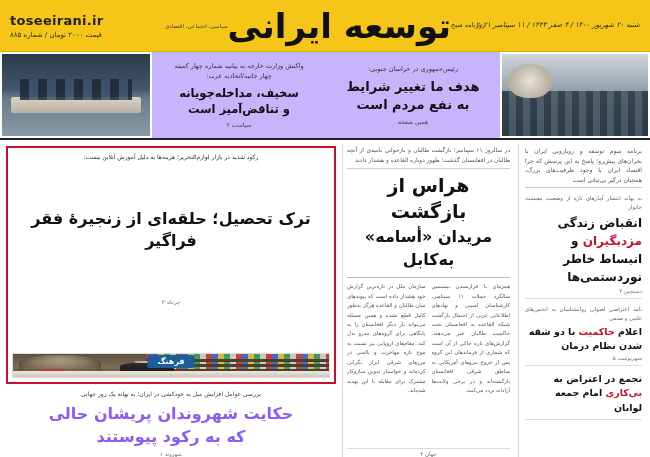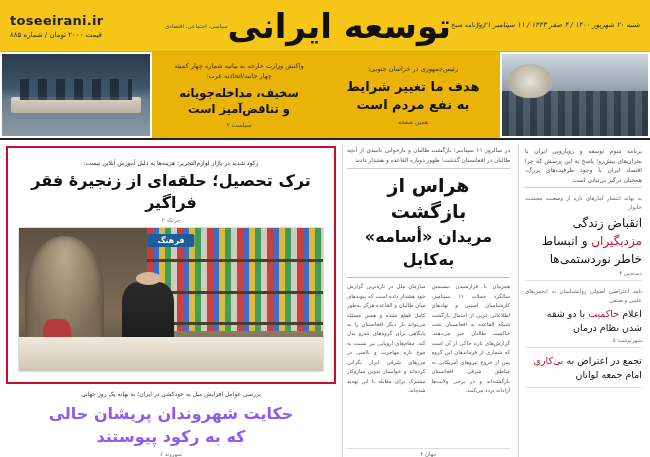--- a/index.html
+++ b/index.html
@@ -78,21 +78,21 @@
   .logo-tiny {
     font-size: 5.5px;
     color: #444;
     margin-top: 1px;
   }
 
   
   .banner-row {
     display: flex;
     height: 88px;
-    background: #eab308;
+    background: #c4b5fd;
     border-bottom: 2px solid #222;
   }
   .banner-photo {
     width: 150px;
     position: relative;
     overflow: hidden;
     border: 2px solid #fff;
   }
   .banner-photo.left-photo { width: 152px; }
   .banner-text {
@@ -186,21 +186,21 @@
     border-bottom: 1px solid #ccc;
     padding-bottom: 3px;
     text-align: justify;
   }
   .idx-item {
     border-bottom: 1px solid #ddd;
     padding: 3px 0 4px 0;
   }
   .idx-title {
     font-size: 9.5px;
-    font-weight: normal;
+    font-weight: bold;
     color: #111;
     line-height: 1.5;
   }
   .idx-title .hl { color: #c8102e; }
   .idx-title.big { font-size: 12px; }
   .idx-page {
     font-size: 5.5px;
     color: #777;
     margin-top: 2px;
   }
@@ -272,24 +272,25 @@
 
   
   .col-feature {
     flex: 1;
     padding: 2px 2px 0 2px;
     display: flex;
     flex-direction: column;
   }
   .feature-box {
     border: 2px solid #c8102e;
-    padding: 10px;
+    padding: 4px;
     display: flex;
     flex-direction: column;
     height: 262px;
+    gap: 44px;
   }
   .feature-kicker {
     font-size: 6px;
     color: #333;
     text-align: center;
     line-height: 1.5;
     margin-bottom: 3px;
   }
   .feature-title {
     font-size: 16px;

